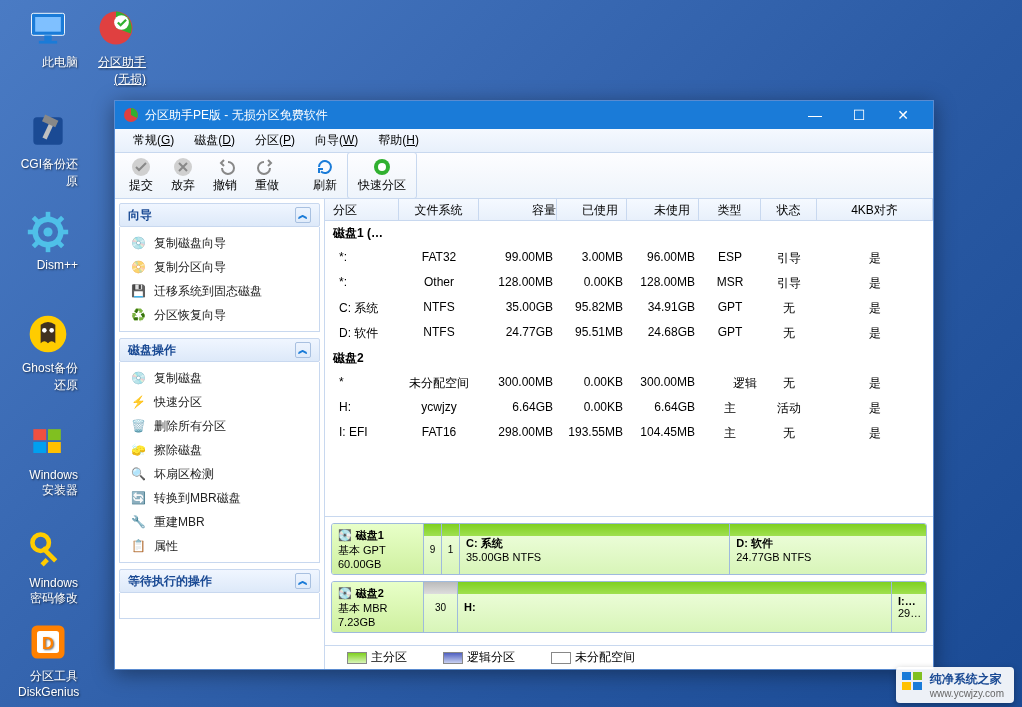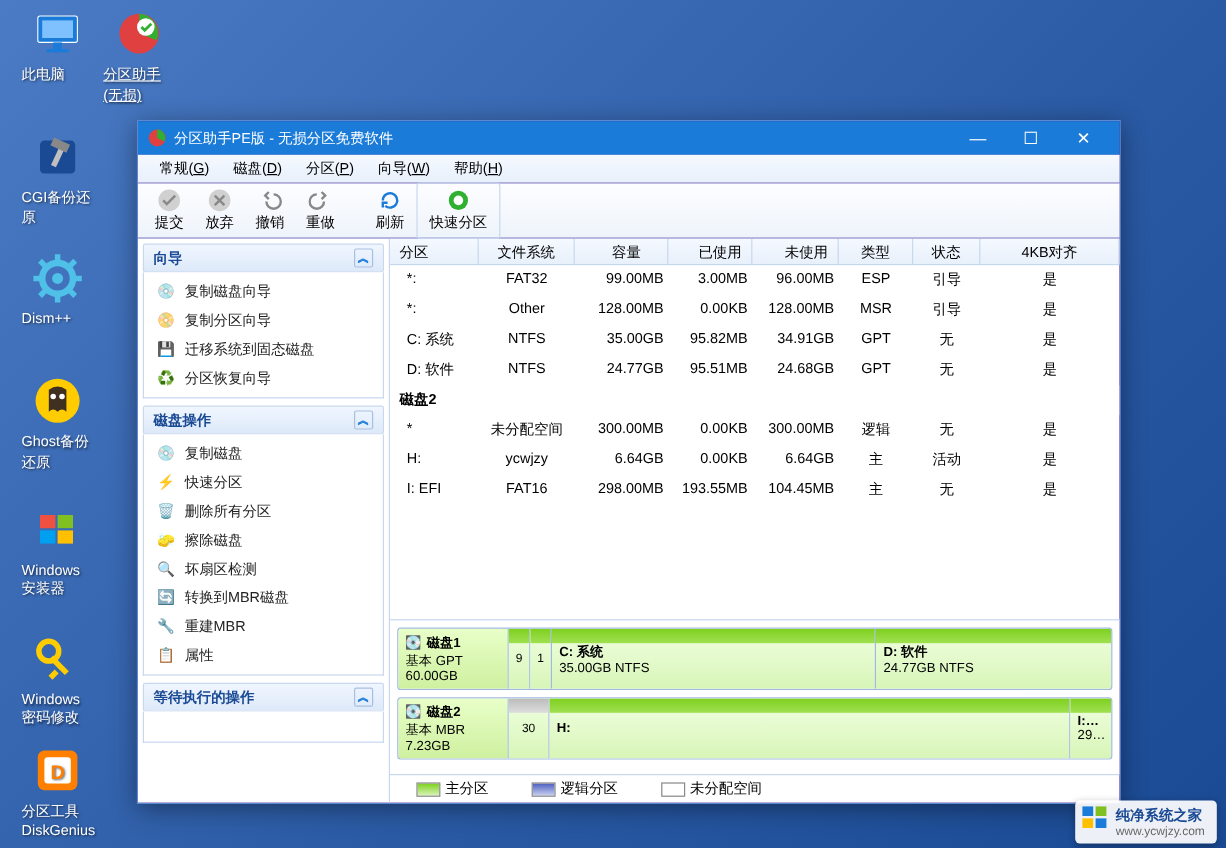--- a/index.html
+++ b/index.html
@@ -1,31 +1,31 @@
 <!DOCTYPE html>
 <html><head>
 <meta charset="utf-8">
 <style>
 * { margin: 0; padding: 0; box-sizing: border-box; font-family: "Microsoft YaHei", "SimSun", sans-serif; }
 body { width: 1022px; height: 707px; background: linear-gradient(135deg,#4a7bc4 0%,#3a6ab4 30%,#2a5aa4 60%,#1a4a94 100%); position: relative; overflow: hidden; }
 
 
-.desktop-icon { position: absolute; left: 18px; width: 60px; text-align: left; color: #fff; font-size: 12px; text-shadow: 1px 1px 2px rgba(0,0,0,0.6); cursor: pointer; }
+.desktop-icon { position: absolute; left: 18px; width: 60px; text-align: right; color: #fff; font-size: 12px; text-shadow: 1px 1px 2px rgba(0,0,0,0.6); cursor: pointer; }
 .desktop-icon .glyph { width: 44px; height: 44px; margin: 0 auto 4px; display: flex; align-items:center; justify-content:center; font-size: 30px; }
 .di1 { top: 6px; }
 .di2 { top: 6px; left: 86px; text-decoration: underline; }
 .di3 { top: 108px; }
 .di4 { top: 210px; }
 .di5 { top: 312px; }
 .di6 { top: 420px; }
 .di7 { top: 528px; }
 .di8 { top: 620px; }
 
 
-.window { position: absolute; left: 114px; top: 100px; width: 820px; height: 570px; background: #4c1d95; border: 1px solid #5a8bd0; box-shadow: 0 4px 20px rgba(0,0,0,.4); display: flex; flex-direction: column; }
+.window { position: absolute; left: 114px; top: 100px; width: 820px; height: 570px; background: #6d28d9; border: 1px solid #5a8bd0; box-shadow: 0 4px 20px rgba(0,0,0,.4); display: flex; flex-direction: column; }
 .titlebar { height: 28px; background: #1a7bd8; color: #fff; display: flex; align-items: center; padding: 0 8px; font-size: 12px; }
 .titlebar .tb-icon { width: 16px; height: 16px; margin-right: 6px; }
 .titlebar .title { flex: 1; }
 .titlebar .winbtn { width: 44px; height: 28px; display: flex; align-items: center; justify-content: center; color: #fff; font-size: 14px; }
 
 .menubar { height: 24px; background: linear-gradient(#f5f9ff,#e8f0fb); border-bottom: 1px solid #c8d8ef; display: flex; align-items: center; padding: 0 8px; font-size: 12px; }
 .menubar .mitem { padding: 0 10px; cursor: default; }
 .menubar .mitem span.u { text-decoration: underline; }
 
 .toolbar { height: 46px; background: linear-gradient(#fdfdff,#eef4fb); border-bottom: 1px solid #c8d8ef; display: flex; align-items: center; padding: 0 6px; font-size: 12px; gap: 2px; }
@@ -44,21 +44,21 @@
 .panel-body { border: 1px solid #c8d8ef; border-top: none; background: #fff; padding: 4px 0; }
 .panel-item { display: flex; align-items: center; padding: 3px 10px; font-size: 12px; color: #222; cursor: pointer; }
 .panel-item .pi-icon { width: 18px; height: 18px; margin-right: 6px; display:flex; align-items:center; justify-content:center; }
 
 
 .main { flex: 1; display: flex; flex-direction: column; background: #fff; }
 .grid-header { height: 22px; background: linear-gradient(#f5f9ff,#e8f0fb); border-bottom: 1px solid #c8d8ef; display: flex; font-size: 12px; }
 .gh { border-right: 1px solid #c8d8ef; padding: 3px 4px; text-align: center; overflow:hidden; }
 .c1 { width: 74px; text-align:left; padding-left:8px;}
 .c2 { width: 80px; }
-.c3 { width: 78px; text-align:right; padding-right:22px;}
+.c3 { width: 78px; text-align:right; padding-right:0;}
 .c4 { width: 70px; text-align:right; padding-right:8px;}
 .c5 { width: 72px; text-align:right; padding-right:8px;}
 .c6 { width: 62px; }
 .c7 { width: 56px; }
 .c8 { flex:1; }
 
 .grid-body { flex: 1; overflow-y: auto; font-size: 12px; }
 .disk-title { padding: 4px 8px; font-weight: bold; background:#fff; }
 .grow { display: flex; padding: 2px 0; }
 .grow div { padding: 2px 4px; }
@@ -344,20 +344,21 @@
         <div class="gh c1">分区</div>
         <div class="gh c2">文件系统</div>
         <div class="gh c3">容量</div>
         <div class="gh c4">已使用</div>
         <div class="gh c5">未使用</div>
         <div class="gh c6">类型</div>
         <div class="gh c7">状态</div>
         <div class="gh c8">4KB对齐</div>
       </div>
       <div class="grid-body">
+        <div class="disk-title">磁盘1 (…</div>
         <div id="disk1rows">
             <div class="grow">
               <div class="c1">*:</div>
               <div class="c2" style="text-align:center">FAT32</div>
               <div class="c3">99.00MB</div>
               <div class="c4">3.00MB</div>
               <div class="c5">96.00MB</div>
               <div class="c6" style="text-align:center">ESP</div>
               <div class="c7" style="text-align:center">引导</div>
               <div class="c8" style="text-align:center">是</div>
@@ -394,21 +395,21 @@
             </div>
           </div>
         <div class="disk-title">磁盘2</div>
         <div id="disk2rows">
             <div class="grow">
               <div class="c1">*</div>
               <div class="c2" style="text-align:center">未分配空间</div>
               <div class="c3">300.00MB</div>
               <div class="c4">0.00KB</div>
               <div class="c5">300.00MB</div>
-              <div class="c6" style="text-align:center">逻辑</div>
+              <div class="c6" style="text-align:right">逻辑</div>
               <div class="c7" style="text-align:center">无</div>
               <div class="c8" style="text-align:center">是</div>
             </div>
             <div class="grow">
               <div class="c1">H:</div>
               <div class="c2" style="text-align:center">ycwjzy</div>
               <div class="c3">6.64GB</div>
               <div class="c4">0.00KB</div>
               <div class="c5">6.64GB</div>
               <div class="c6" style="text-align:center">主</div>

